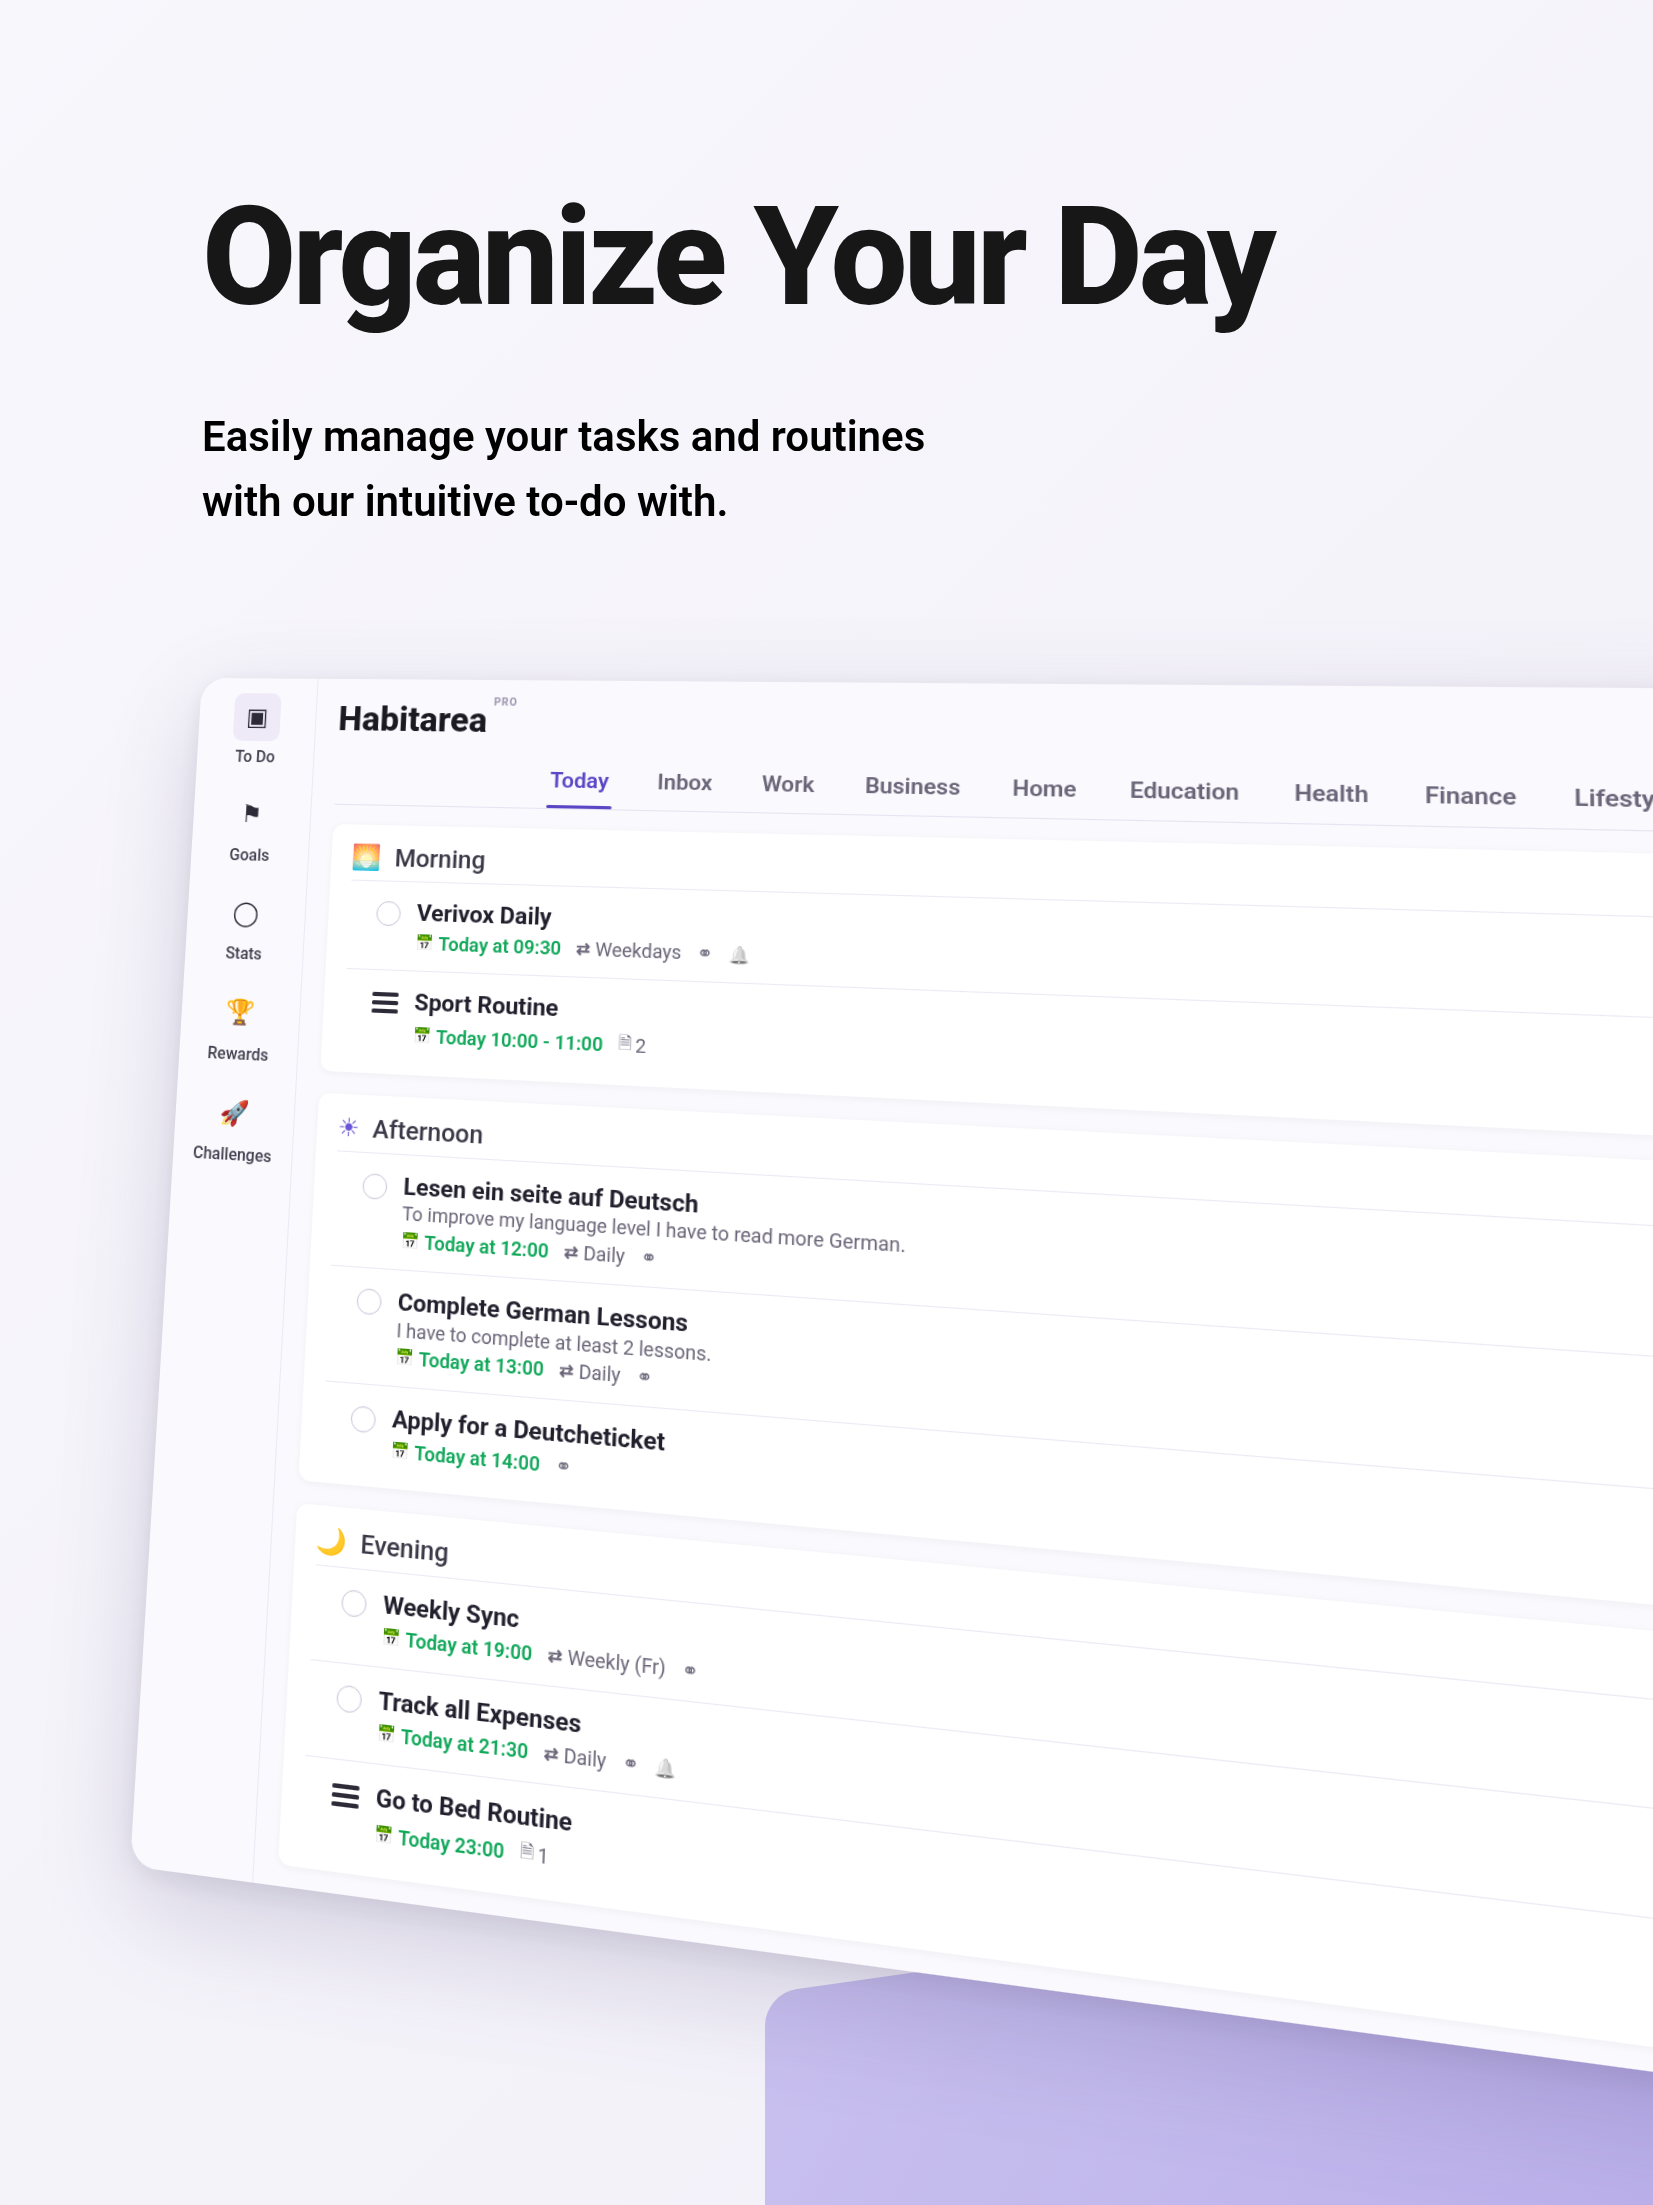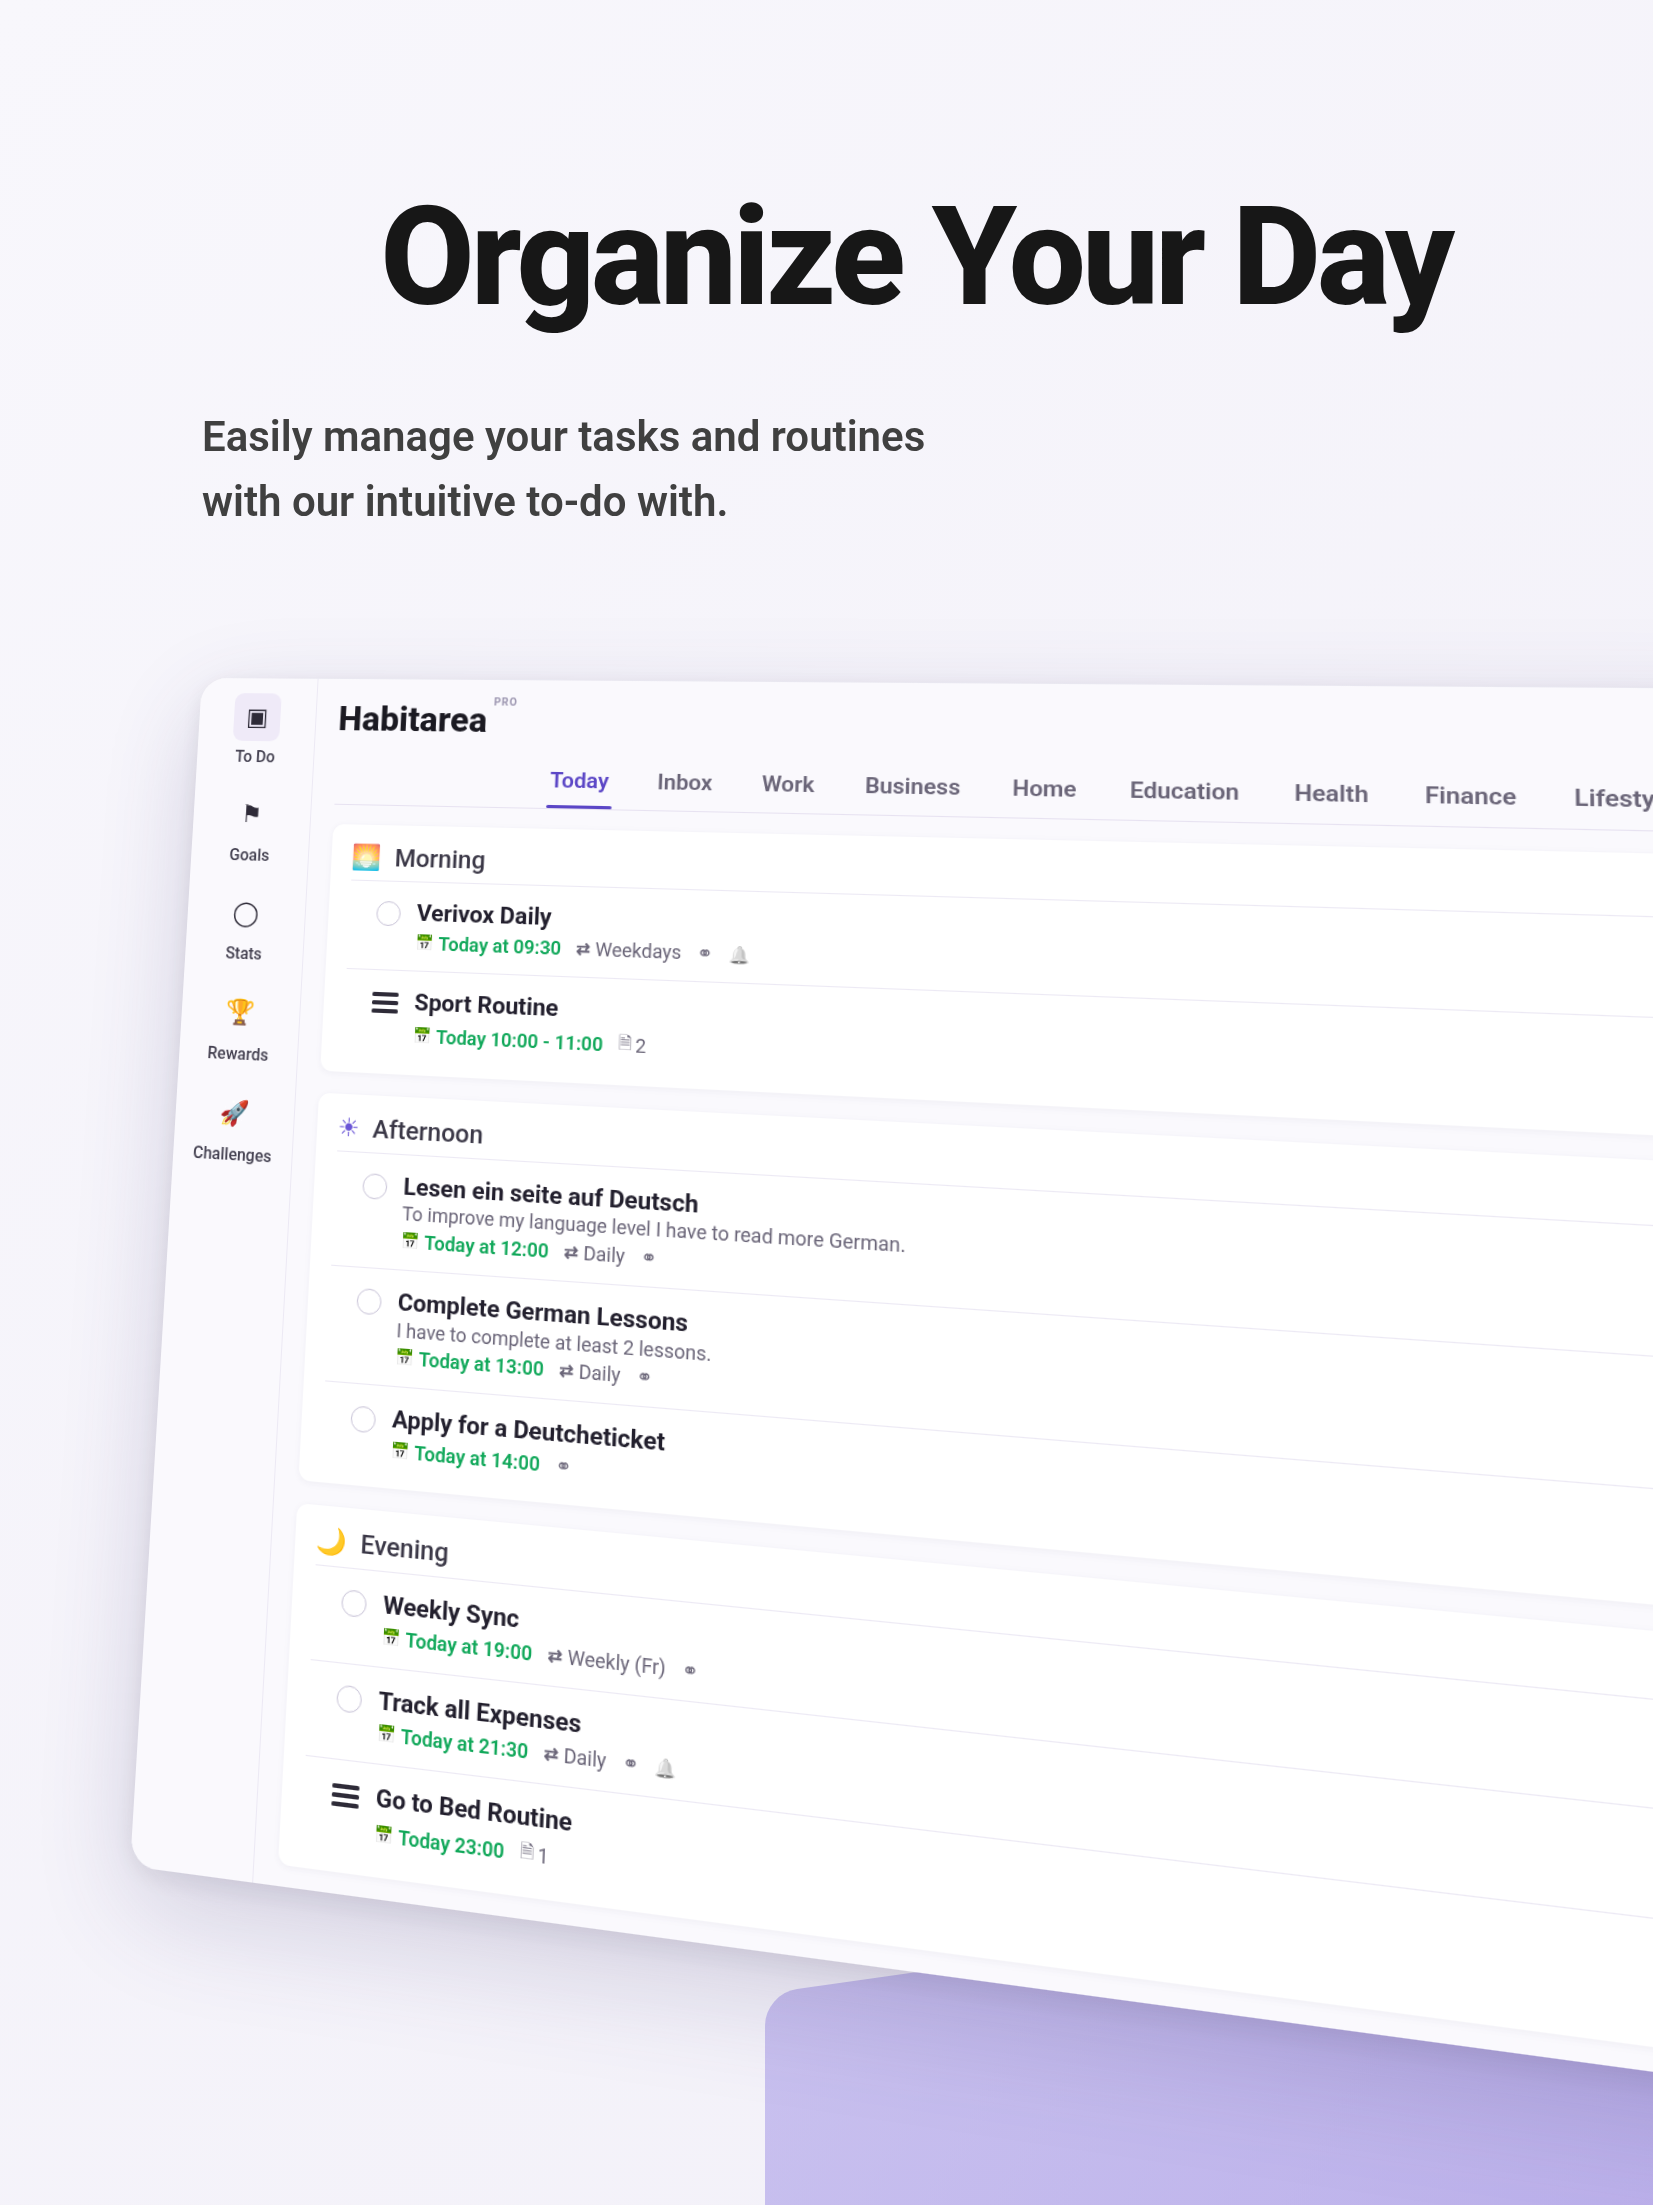--- a/index.html
+++ b/index.html
@@ -13,27 +13,26 @@
 }
 .hero {
   padding: 186px 202px 48px 202px;
 }
 .hero h1 {
   font-size: 137px;
   font-weight: 800;
   color: #171717;
   letter-spacing: -4px;
   line-height: 1.05;
-  text-align: right;
 }
 .hero p {
   margin-top: 74px;
   font-size: 42px;
   font-weight: 600;
-  color: #404040;
+  color: #000000;
   line-height: 1.55;
 }
 .stage {
   position: absolute;
   left: 202px;
   top: 678px;
   width: 1695px;
   perspective: 2422px;
   perspective-origin: 10% 10%;
 }

